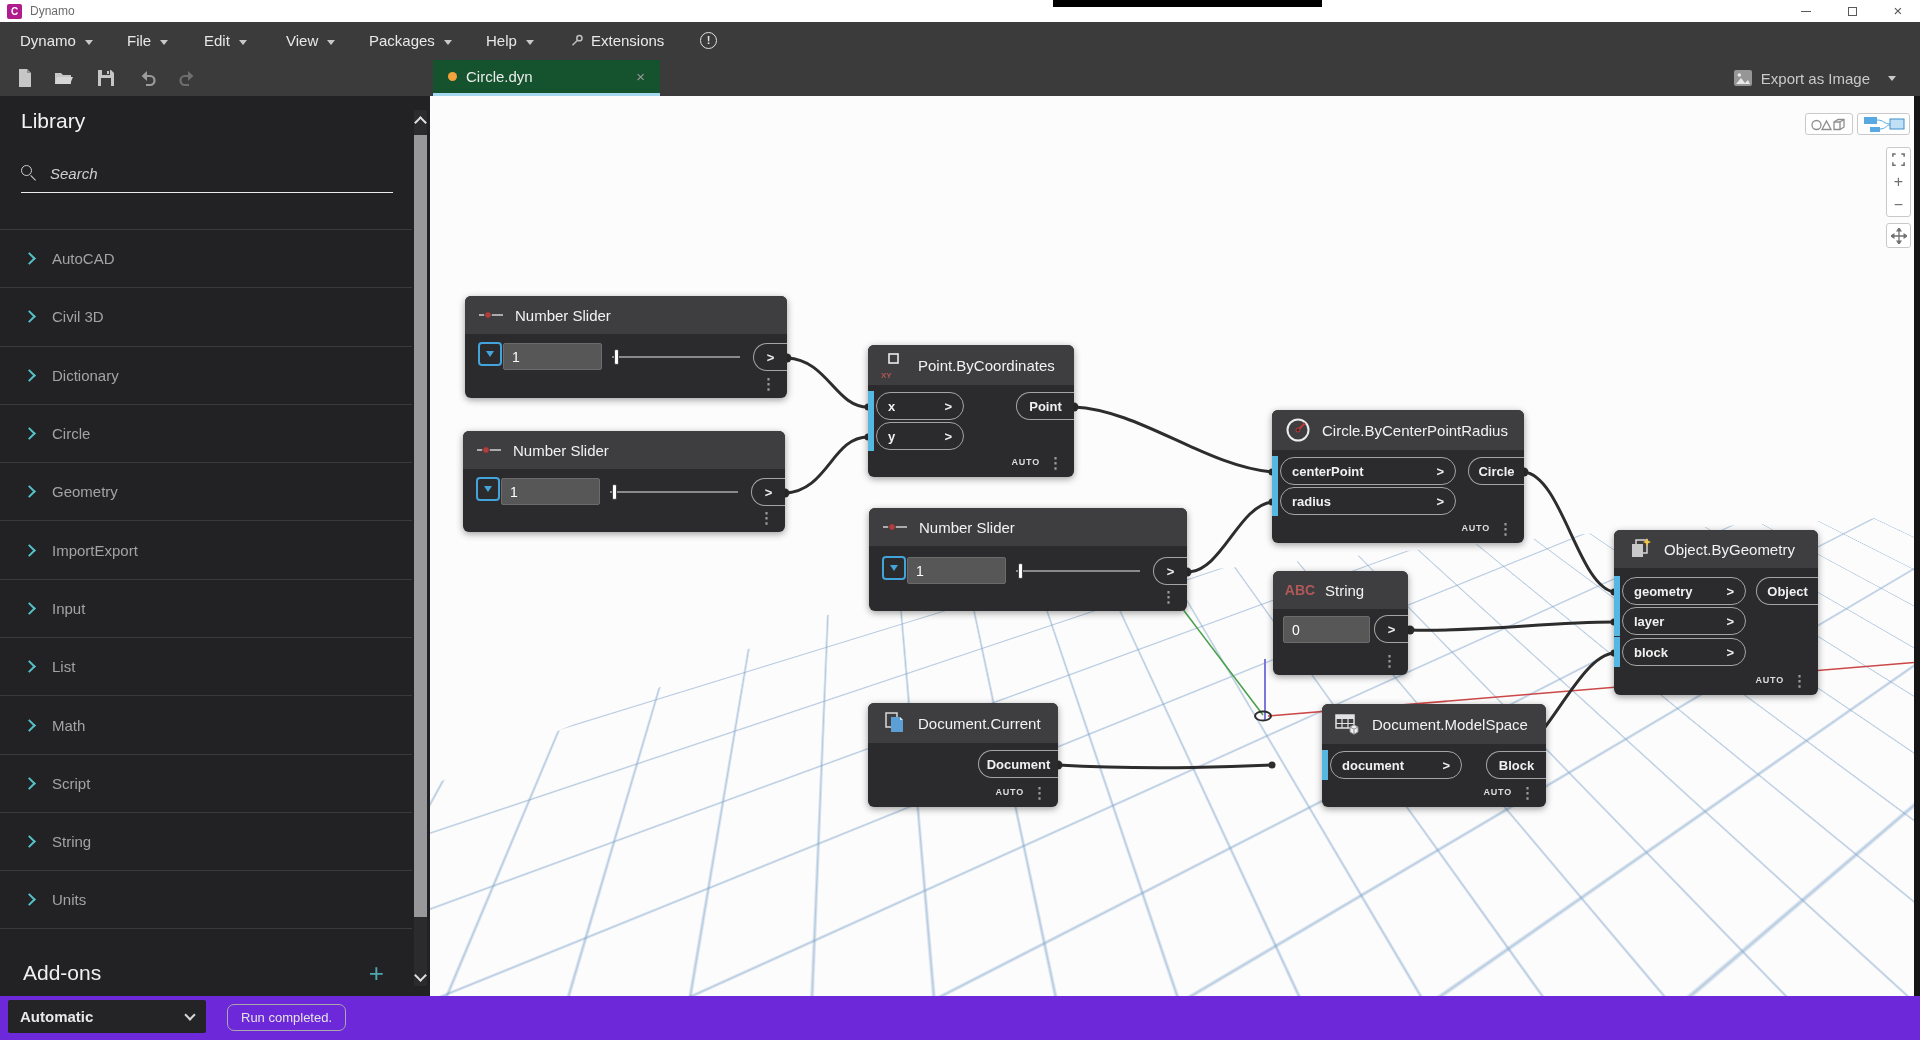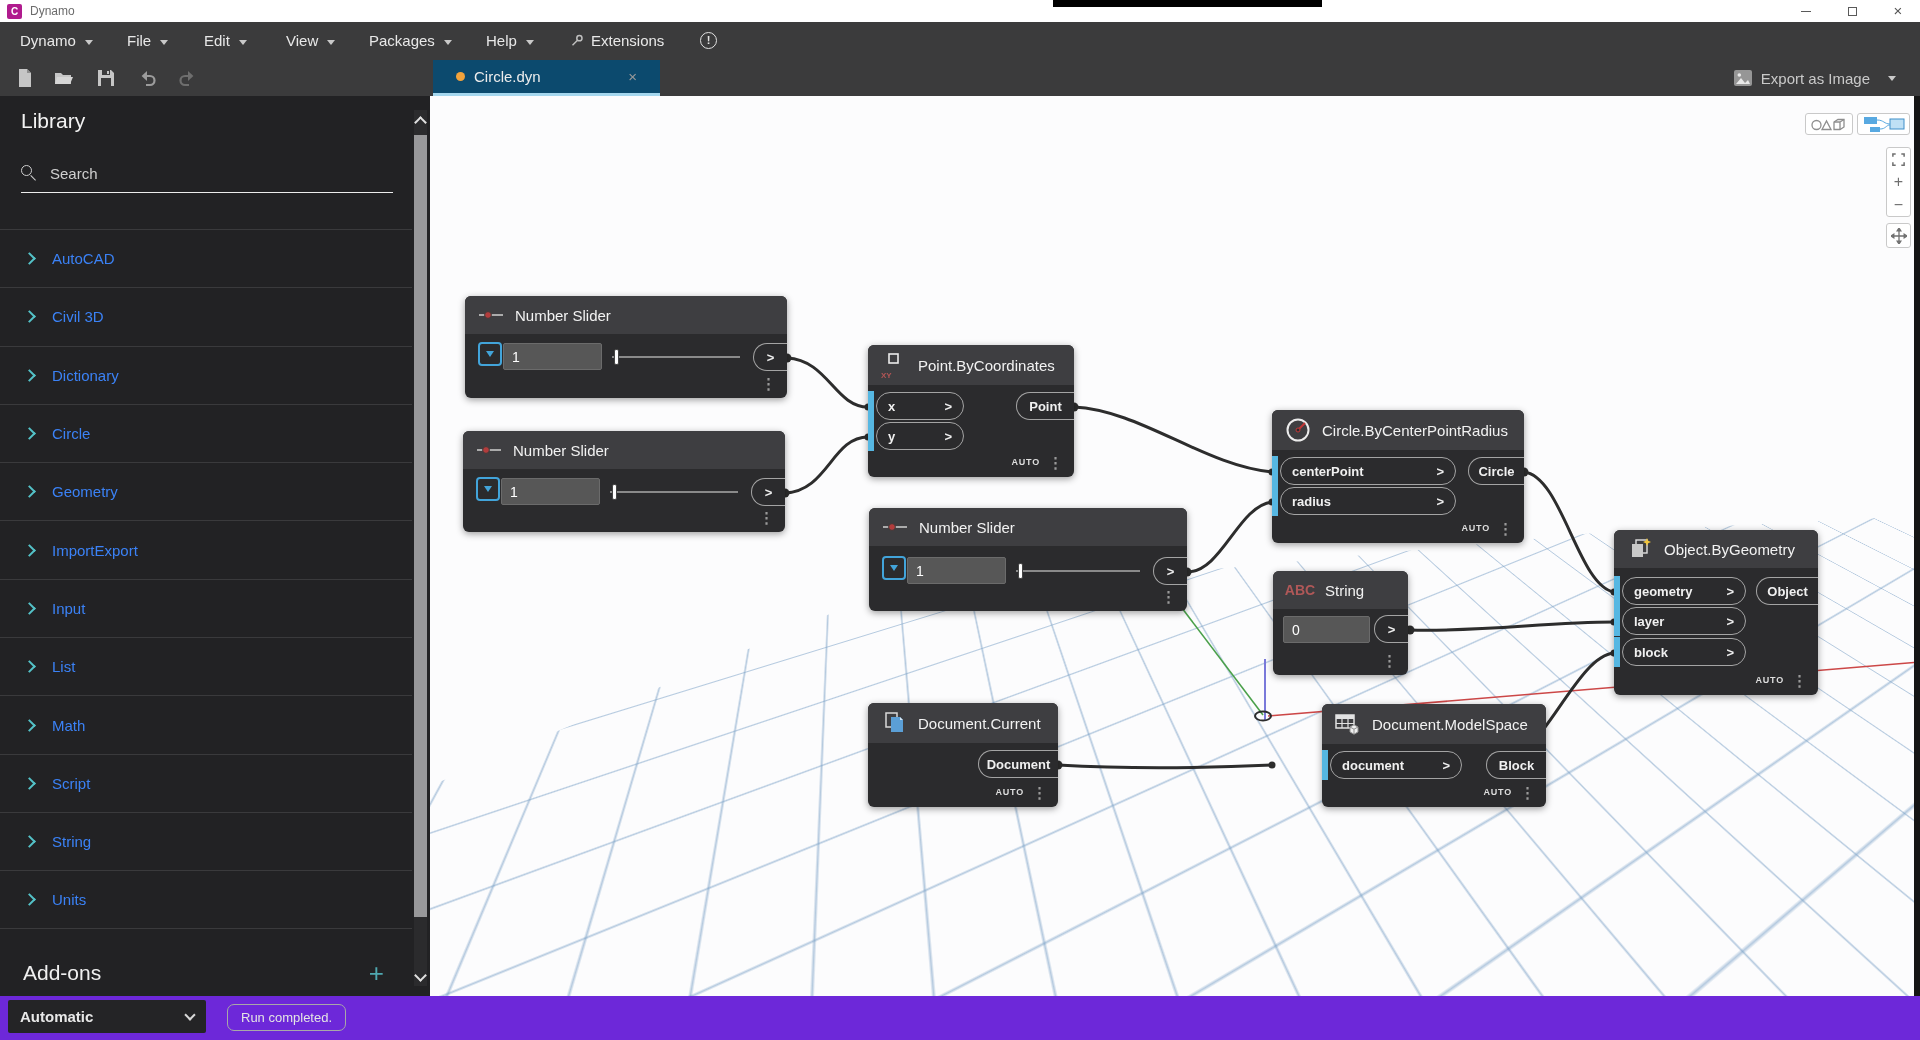--- a/index.html
+++ b/index.html
@@ -23,47 +23,47 @@
   .menu-item { position:absolute; top:0; height:38px; line-height:38px; color:#e8e8e8; font-size:15px; cursor:default; }
   .caret-down { display:inline-block; margin-left:9px; vertical-align:middle;
     border-left:4px solid transparent; border-right:4px solid transparent; border-top:5px solid #c9c9c9; }
   #menu-extensions { display:flex; align-items:center; gap:7px;justify-content:center; }
   #info-icon { position:absolute; left:700px; top:10px; width:17px; height:17px; border:1.6px solid #e2e2e2;
     border-radius:50%; color:#e2e2e2; font-size:11px; font-weight:bold; text-align:center; line-height:14px; }
 
   #toolbar { position:absolute; left:0; top:38px; width:100%; height:36px; }
   .tool-icon { position:absolute; top:8px; width:20px; height:20px; }
 
-  #tab { position:absolute; left:433px; top:0; width:227px; height:36px; background:#0c4a6e;
-    border-bottom:3px solid #a5d7ee; display:flex; align-items:center; padding:0 23px; gap:9px; }
+  #tab { position:absolute; left:433px; top:0; width:227px; height:36px; background:#14532d;
+    border-bottom:3px solid #a5d7ee; display:flex; align-items:center; padding:0 15px; gap:9px; }
   #tab-dot { width:9px; height:9px; border-radius:50%; background:#f2a33c; }
   #tab-title { flex:1; color:#ececec; font-size:15px; }
   #tab-close { color:#9a9a9a; font-size:15px; }
 
   #export-group { position:absolute; right:24px; top:0; height:36px; display:flex; align-items:center; gap:9px; }
   #export-label { color:#c9c9c9; font-size:15px; }
 
   
   #sidebar { position:absolute; left:0; top:96px; width:430px; height:900px; background:#222224; overflow:hidden; }
   #lib-title { position:absolute; left:21px; top:13px; font-size:21px; color:#f2f2f2; }
   #search-row { position:absolute; left:21px; top:62px; width:372px; height:30px; display:flex; align-items:center; gap:13px; }
   #search-icon { position:relative; width:16px; height:16px; }
   #search-icon i { position:absolute; left:0; top:0; width:11px; height:11px; border:1.8px solid #cfcfcf; border-radius:50%; }
   #search-icon b { position:absolute; left:10px; top:10px; width:7px; border-top:1.8px solid #cfcfcf; transform:rotate(45deg); transform-origin:0 0; }
   #search-input { flex:1; background:transparent; border:none; outline:none; color:#dedede; font-size:15px;
-    font-family:"Liberation Sans",sans-serif; }
+    font-family:"Liberation Sans",sans-serif;font-style:italic; }
   #search-input::placeholder { color:#cfcfcf; }
   #search-underline { position:absolute; left:21px; top:96px; width:372px; border-top:1.5px solid #ededed; }
 
   #lib-list { position:absolute; left:0; top:133px; width:412px; }
   .lib-row { height:58.3px; border-top:1px solid #3a3a3c; display:flex; align-items:center; padding-left:25px; gap:18px; }
   .lib-row:last-child { border-bottom:1px solid #3a3a3c; }
   .chev-right { width:9px; height:9px; border-top:2.6px solid #54c2c8; border-right:2.6px solid #54c2c8;
     transform:rotate(45deg); flex:0 0 auto; }
-  .lib-label { color:#3b82f6; font-size:15px; }
+  .lib-label { color:#a3a3a3; font-size:15px; }
 
   #addons-row { position:absolute; left:0; top:849px; width:412px; height:56px; display:flex; align-items:center;
     justify-content:space-between; padding:0 28px 0 23px; }
   #addons-label { color:#f0f0f0; font-size:21px; }
   #addons-plus { color:#4fa8b0; font-size:26px; font-weight:normal; line-height:20px; }
 
   #lib-scrollbar { position:absolute; right:3px; top:14px; width:13px; height:876px; background:#2b2b2d; }
   #sb-up, #sb-down { position:absolute; left:2px; width:9px; height:9px; border-top:2.4px solid #e0e0e0; border-right:2.4px solid #e0e0e0; }
   #sb-up { top:8px; transform:rotate(-45deg); }
   #sb-down { bottom:6px; transform:rotate(135deg); }

